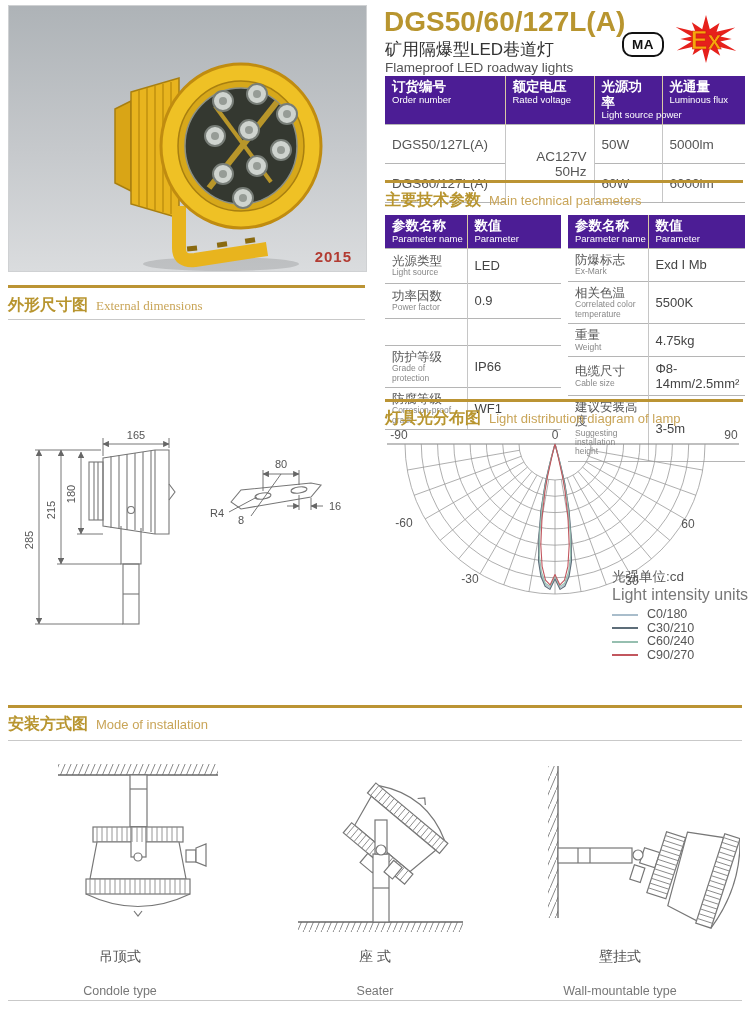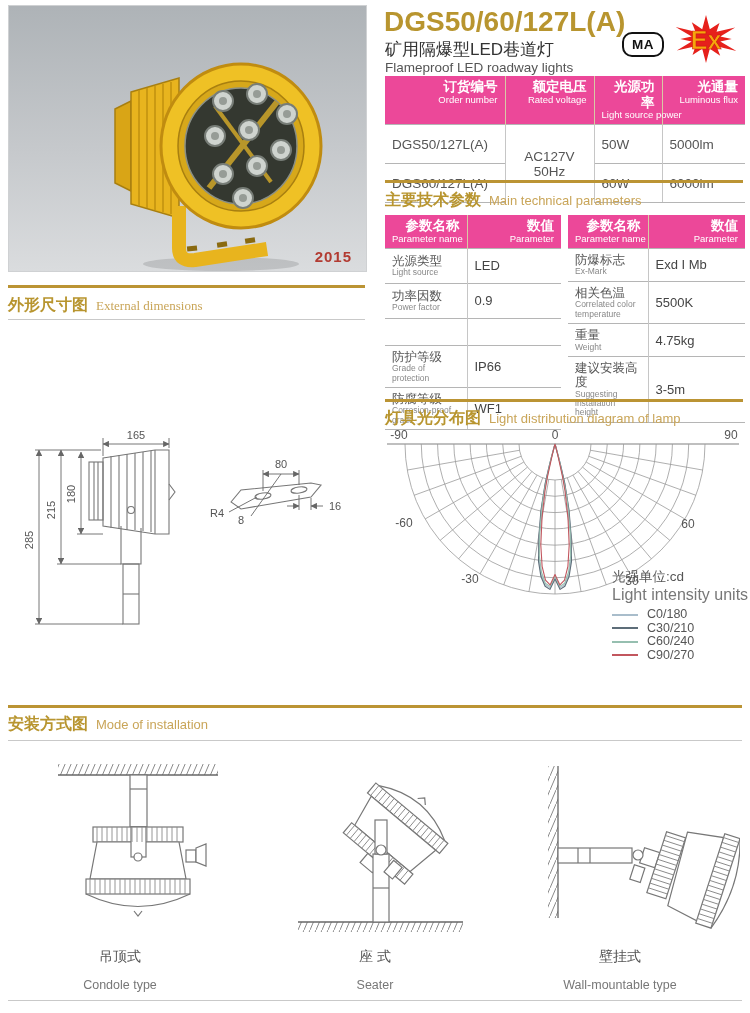--- a/index.html
+++ b/index.html
@@ -21,21 +21,21 @@
   .ex-wrap{left:666px;top:8px;width:80px;height:62px;}
 
   
   .gold-bar{height:3px;background:#bb9434;}
   .rule{height:1px;background:#c9c9c9;}
   .sec-head .cn{font-size:16px;font-weight:bold;color:#b8952f;}
   .sec-head .en{font-size:13px;color:#c9a558;margin-left:8px;font-weight:normal;}
 
   
   table{border-collapse:collapse;table-layout:fixed;}
-  th{background:#ec4899;color:#fff;text-align:right;padding:3px 7px 4px;font-weight:normal;vertical-align:top;}
+  th{background:#4c1d95;color:#fff;text-align:left;padding:3px 7px 4px;font-weight:normal;vertical-align:top;}
   th .cn{display:block;font-size:13.5px;font-weight:bold;line-height:1.15;}
   th .en{display:block;font-size:9.5px;line-height:1.1;white-space:nowrap;overflow:visible;}
   th + th{border-left:1px solid #d8c9a4;}
   td{border-top:1px solid #b5b5b5;vertical-align:middle;padding:4px 7px;background:#fff;}
   td + td{border-left:1px solid #c6c6c6;}
   tr.last td{border-bottom:1px solid #b5b5b5;}
   .order-table{left:385px;top:76px;width:360px;}
   .order-table td{font-size:13.5px;color:#555;height:30px;}
   .param-table td .cn{display:block;font-size:12.5px;color:#555;line-height:1.15;}
   .param-table td .en{display:block;font-size:8.5px;color:#888;line-height:1.1;}
@@ -49,21 +49,21 @@
   
   .unit-cn{left:612px;top:568px;font-size:13.5px;color:#555;}
   .unit-en{left:612px;top:586px;font-size:16px;color:#777;}
   .legend{left:612px;top:608px;}
   .legend-row{height:13.5px;line-height:13.5px;font-size:12.5px;color:#555;}
   .legend-swatch{display:inline-block;width:26px;height:2px;vertical-align:middle;margin-right:9px;}
 
   
   .cap{width:170px;text-align:center;}
   .cap .cn{font-size:14px;color:#555;}
-  .cap .en{font-size:12.5px;color:#777;margin-top:12px;}
+  .cap .en{font-size:12.5px;color:#777;margin-top:18px;}
 
   svg text{font-family:"Liberation Sans","DejaVu Sans",sans-serif;}
   .dim-text{font-size:11px;fill:#555;}
 </style>
 </head>
 <body>
 
 <div class="page">
 
   <div class="abs photo">
@@ -146,21 +146,21 @@
             <span class="cn">光源功率</span>
             <span class="en">Light source power</span>
           </th>
       <th>
             <span class="cn">光通量</span>
             <span class="en">Luminous flux</span>
           </th>
     </tr>
     <tr>
       <td>DGS50/127L(A)</td>
-      <td rowspan="2" style="text-align:center">AC127V 50Hz</td>
+      <td rowspan="2" style="text-align:right">AC127V 50Hz</td>
       <td>50W</td>
       <td>5000lm</td>
     </tr>
     <tr class="last">
       <td>DGS60/127L(A)</td>
       <td>60W</td>
       <td>6000lm</td>
     </tr>
   </tbody>
     </table>
@@ -253,20 +253,27 @@
             <span class="en">Correlated color temperature</span>
           </td>
           <td class="val">5500K</td>
         </tr>
     <tr>
           <td>
             <span class="cn">重量</span>
             <span class="en">Weight</span>
           </td>
           <td class="val">4.75kg</td>
+        </tr>
+    <tr>
+          <td>
+            <span class="cn">电缆尺寸</span>
+            <span class="en">Cable size</span>
+          </td>
+          <td class="val">Φ8-14mm/2.5mm²</td>
         </tr>
     <tr class="last">
           <td>
             <span class="cn">建议安装高度</span>
             <span class="en">Suggesting installation height</span>
           </td>
           <td class="val">3-5m</td>
         </tr>
   </tbody>
     </table>

